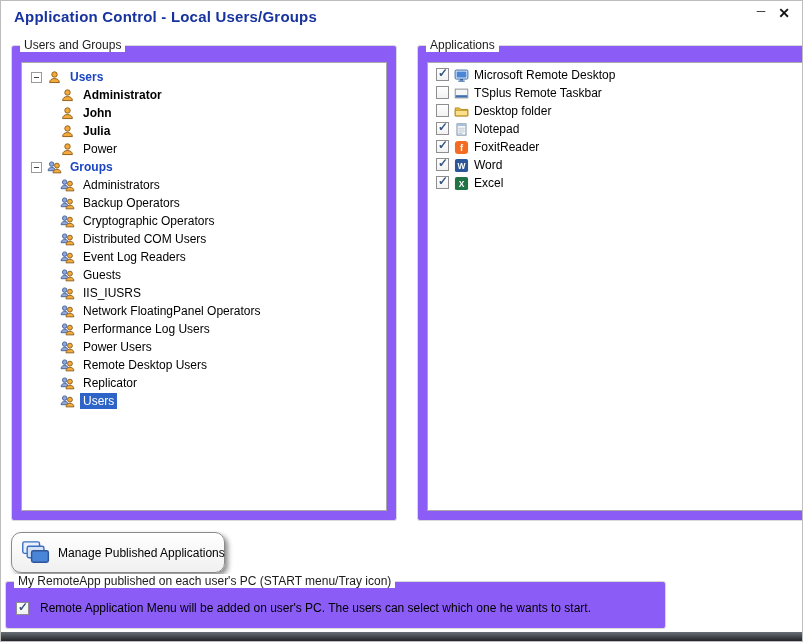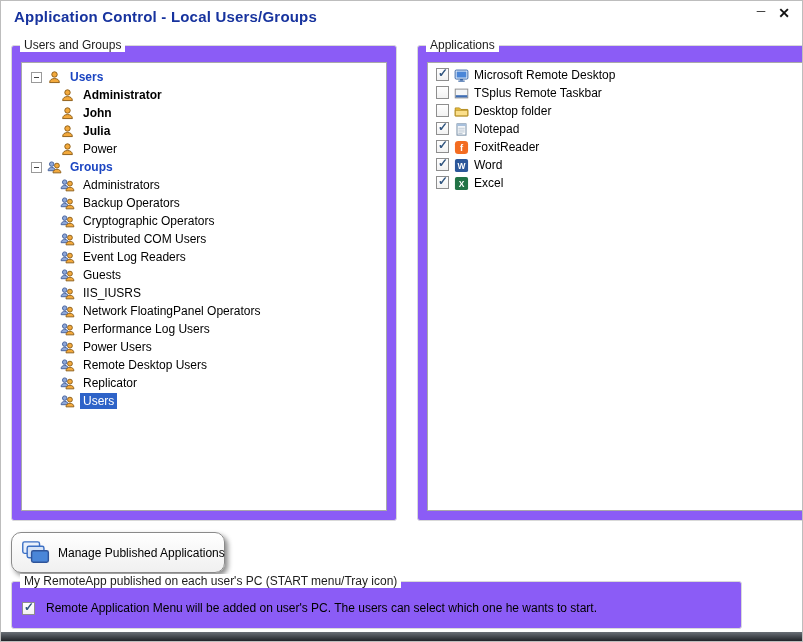--- a/index.html
+++ b/index.html
@@ -10,21 +10,21 @@
   .title{position:absolute;left:13px;top:7px;font-size:15px;font-weight:bold;color:var(--title,#17339E);letter-spacing:.2px}
   .winctl{position:absolute;right:12px;top:5px;display:flex;gap:13px;align-items:flex-start}
   .winctl .min{font-size:12px;font-weight:bold;color:#222;line-height:10px;cursor:default}
   .winctl .cls{font-size:14px;font-weight:bold;color:#111;line-height:14px;cursor:default}
 
   .groupbox{position:absolute;border:1px solid #D9D9D9;border-radius:3px;background:#8b5cf6}
   .legend{position:absolute;top:-8px;left:8px;background:#fff;padding:0 4px;font-size:12px;color:#1c1c1c;white-space:nowrap}
 
   .gb-left{left:10px;top:44px;width:386px;height:476px}
   .gb-right{left:416px;top:44px;width:444px;height:476px}
-  .gb-bottom{left:10px;top:580px;width:731px;height:48px}
+  .gb-bottom{left:4px;top:580px;width:661px;height:48px}
 
   .listbox{position:absolute;left:9px;right:9px;top:16px;bottom:9px;border:1px solid #A9A9A9;background:#fff;overflow:hidden;padding-top:5px}
 
   .trow{display:flex;align-items:center;height:18px;white-space:nowrap}
   .trow.root{padding-left:9px}
   .trow.child{padding-left:38px}
   .expander{width:11px;height:11px;border:1px solid #9a9a9a;background:#fff;display:inline-flex;align-items:center;justify-content:center;margin-right:5px;flex:0 0 auto}
   .expander .minus{width:5px;height:1px;background:#444}
   .ico{width:15px;height:15px;margin-right:5px;flex:0 0 auto}
   .tlabel{font-size:12px;color:#000;padding:1px 3px}

